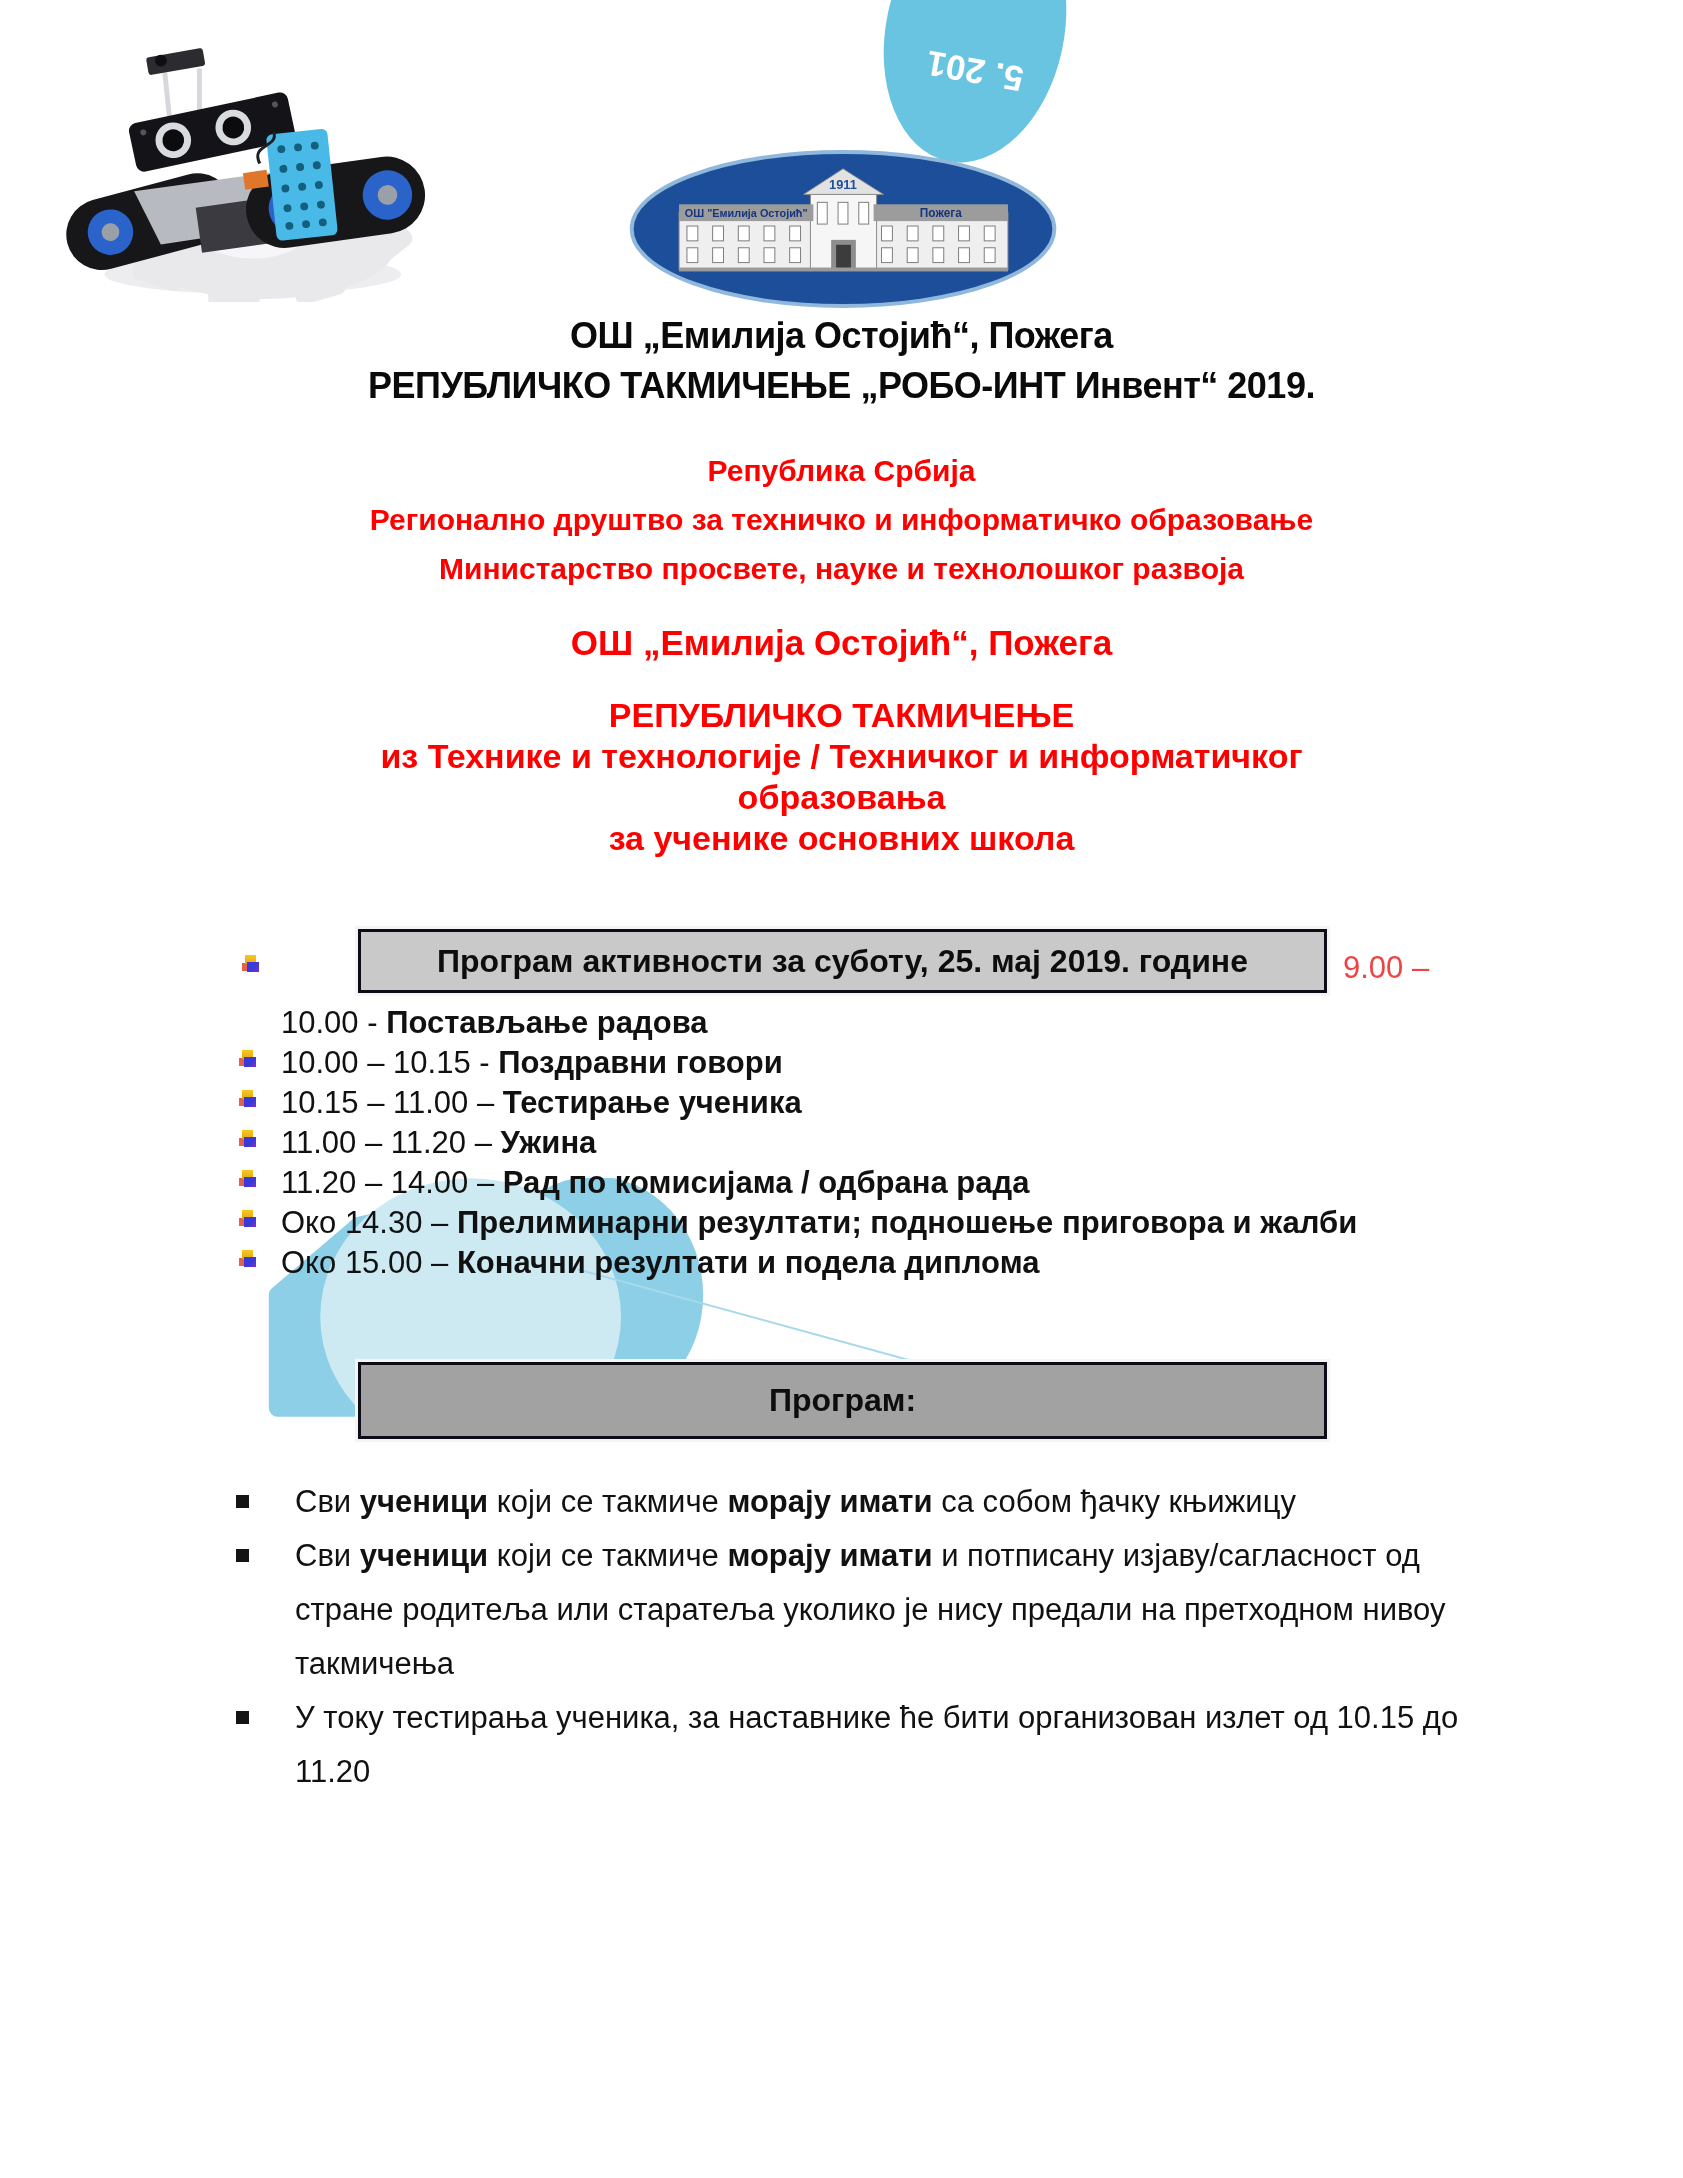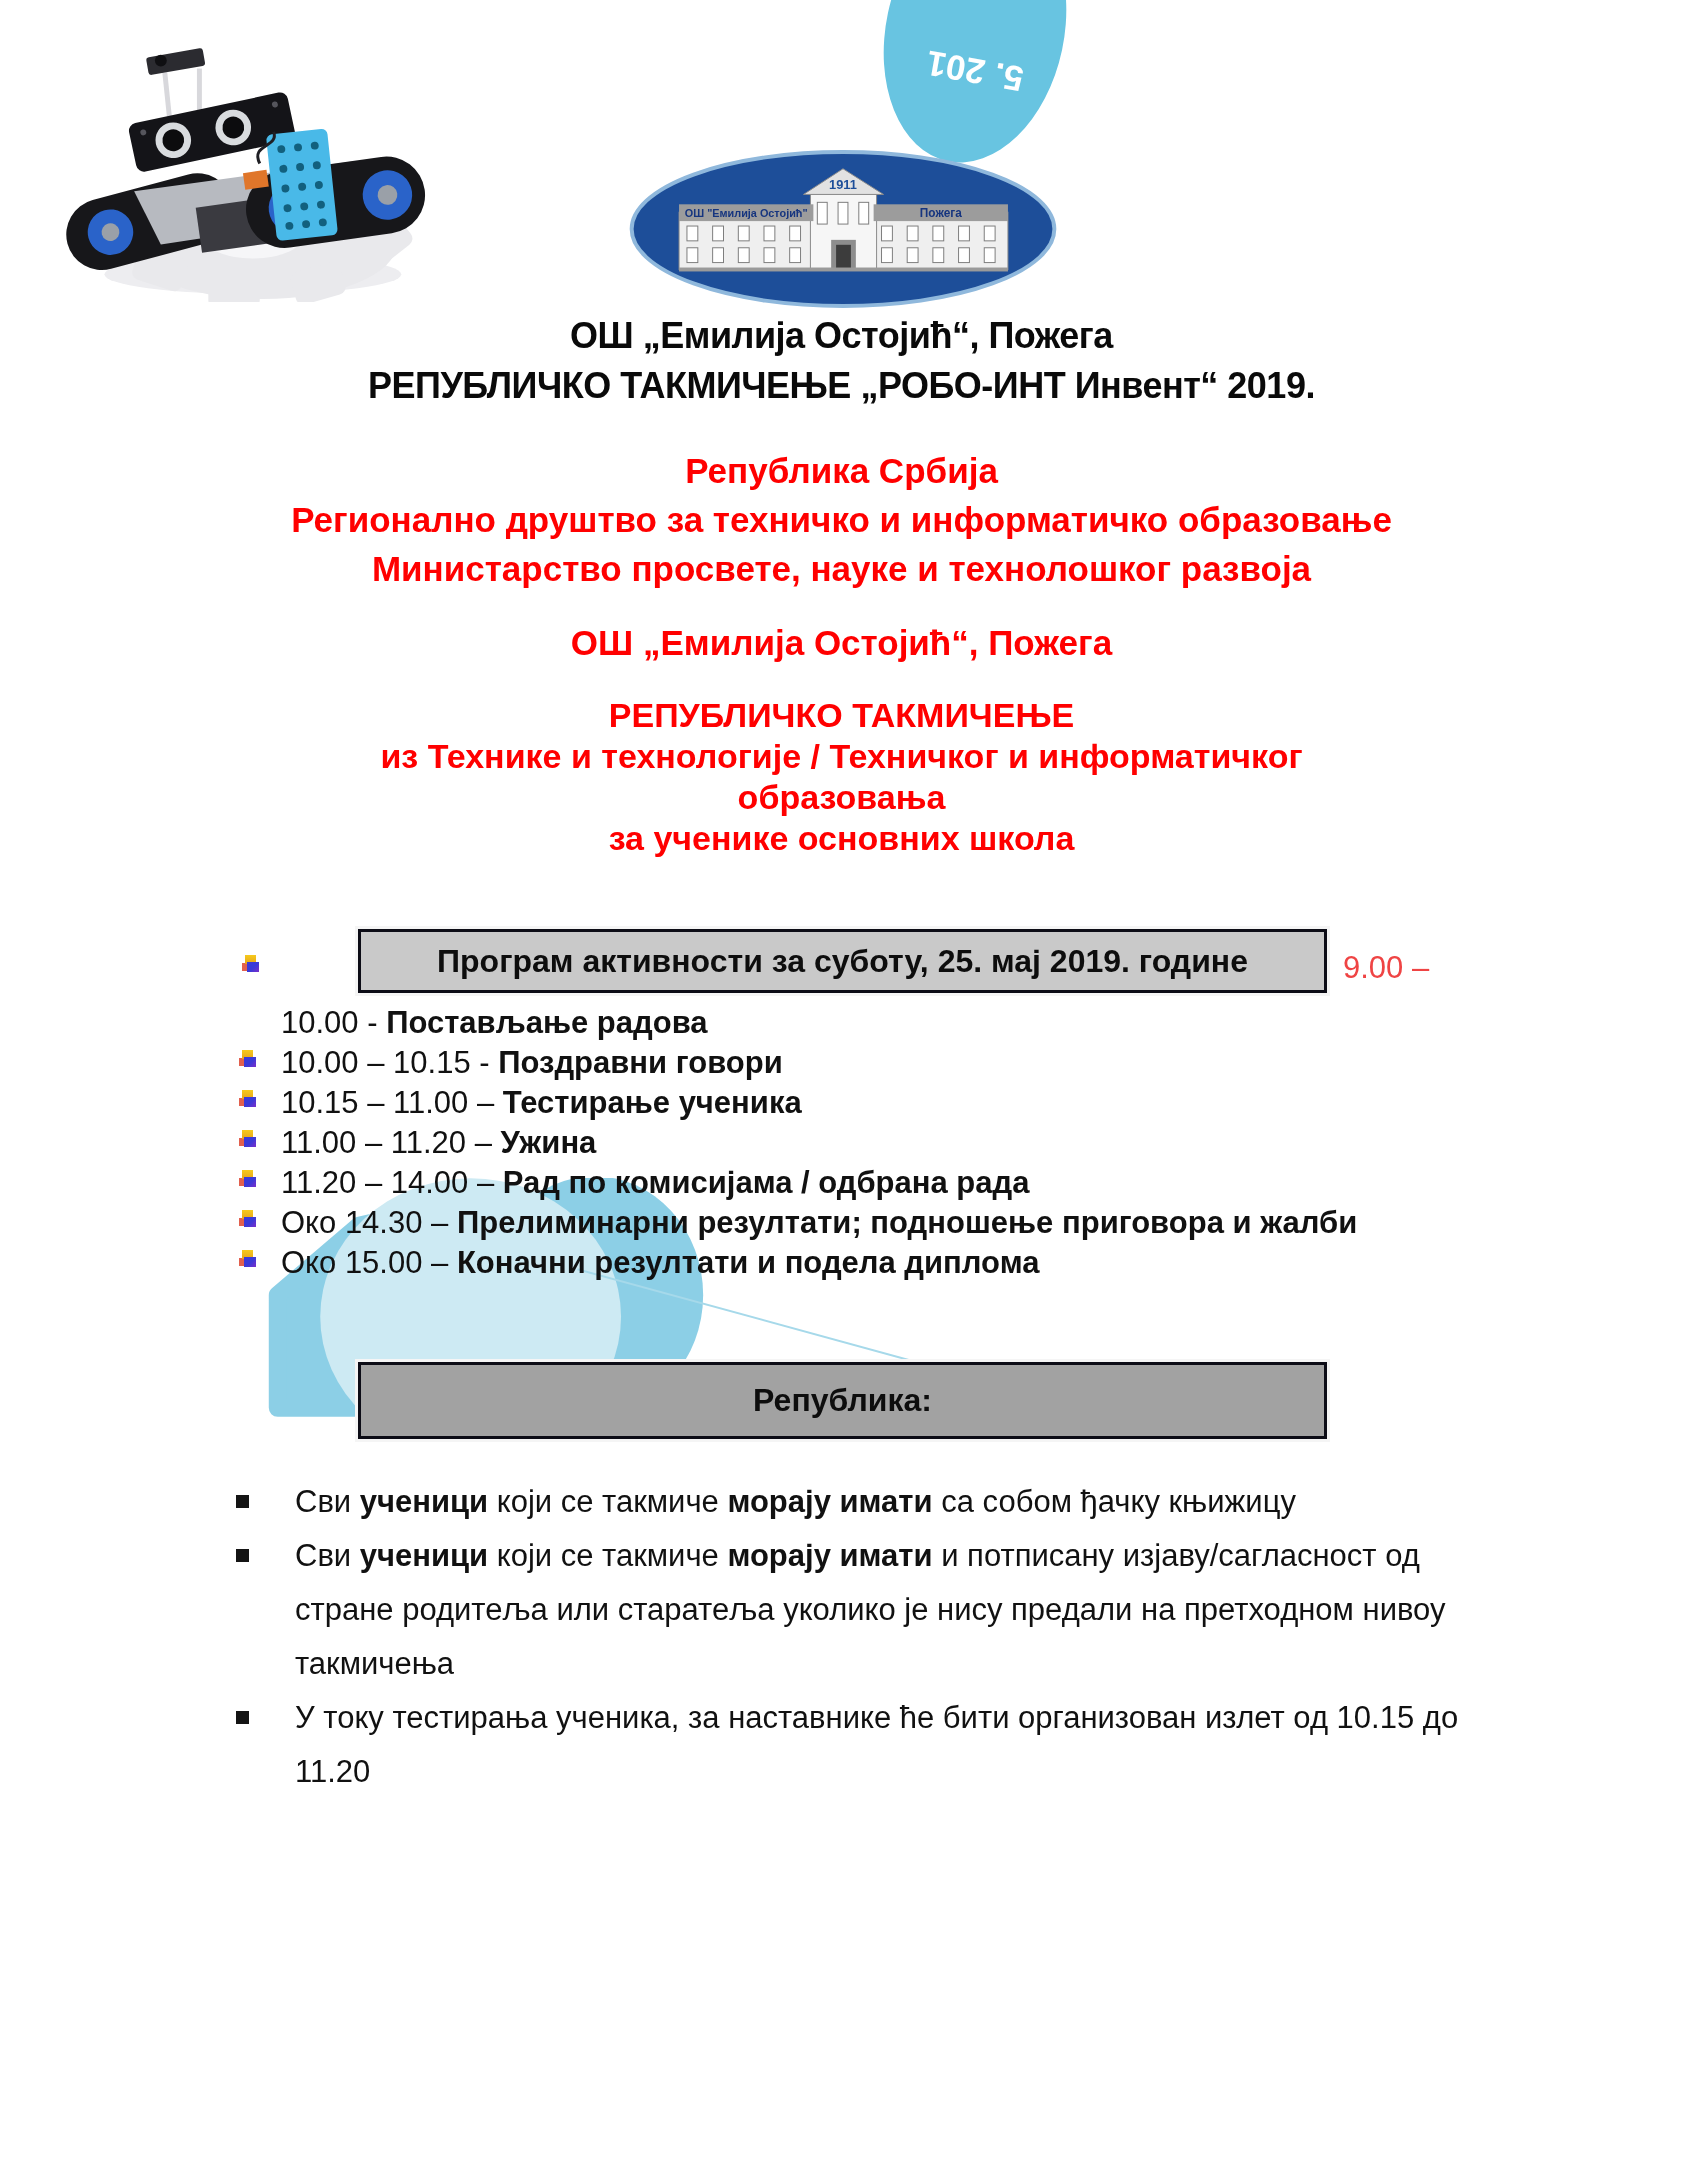--- a/index.html
+++ b/index.html
@@ -7,21 +7,21 @@
     position:relative; width:1683px; height:2178px; margin:0 auto;
     background:#ffffff; overflow:hidden;
     font-family:"Liberation Sans", sans-serif; color:#0a0a0a;
   }
   .abs { position:absolute; }
   .center-text { left:0; width:1683px; text-align:center; }
 
   
   .black-head { font-weight:bold; font-size:36px; line-height:50px; letter-spacing:-0.5px; color:#0a0a0a; }
   .red { color:#ff0000; }
-  .org-block { font-weight:bold; font-size:35px; line-height:49px; }
+  .org-block { font-weight:bold; font-size:30px; line-height:49px; }
   .host-line { font-weight:bold; font-size:35px; }
   .comp-block { font-weight:bold; font-size:34px; line-height:41px; }
 
   
   .frame3d { background:#0c0c16; padding:1px; box-sizing:border-box; }
   .frame3d .inner {
     height:100%; box-sizing:border-box;
     border:3px solid #0c0c16; outline:3px solid #f5f5f5;
     display:flex; align-items:center; justify-content:center;
     font-weight:bold; font-size:32px; color:#0d0d0d;
@@ -217,21 +217,21 @@
       <div class="sched-row"><span>10.00 - </span><b>Постављање радова</b></div>
       <div class="sched-row"><span class="cube"></span><span>10.00 – 10.15 - </span><b>Поздравни говори</b></div>
       <div class="sched-row"><span class="cube"></span><span>10.15 – 11.00 – </span><b>Тестирање ученика</b></div>
       <div class="sched-row"><span class="cube"></span><span>11.00 – 11.20 – </span><b>Ужина</b></div>
       <div class="sched-row"><span class="cube"></span><span>11.20 – 14.00 – </span><b>Рад по комисијама / одбрана рада</b></div>
       <div class="sched-row"><span class="cube"></span><span>Око 14.30 – </span><b>Прелиминарни резултати; подношење приговора и жалби</b></div>
       <div class="sched-row"><span class="cube"></span><span>Око 15.00 – </span><b>Коначни резултати и подела диплома</b></div>
     </div>
 
   <div class="abs frame3d" style="left:357px; top:1361px; width:971px; height:79px;">
-    <div class="inner note-fill">Република:</div>
+    <div class="inner note-fill">Програм:</div>
   </div>
 
   <div class="abs notes-list" style="left:228px; top:1475px; width:1317px;">
       <div class="note-row">
         <span class="sq"></span>
         <div class="note-text"><span>Сви </span><b>ученици </b><span>који се такмиче </span><b>морају имати </b><span>са собом ђачку књижицу</span></div>
       </div>
       <div class="note-row">
         <span class="sq"></span>
         <div class="note-text"><span>Сви </span><b>ученици </b><span>који се такмиче </span><b>морају имати </b><span>и потписану изјаву/сагласност од стране родитеља или старатеља уколико је нису предали на претходном нивоу такмичења</span></div>

